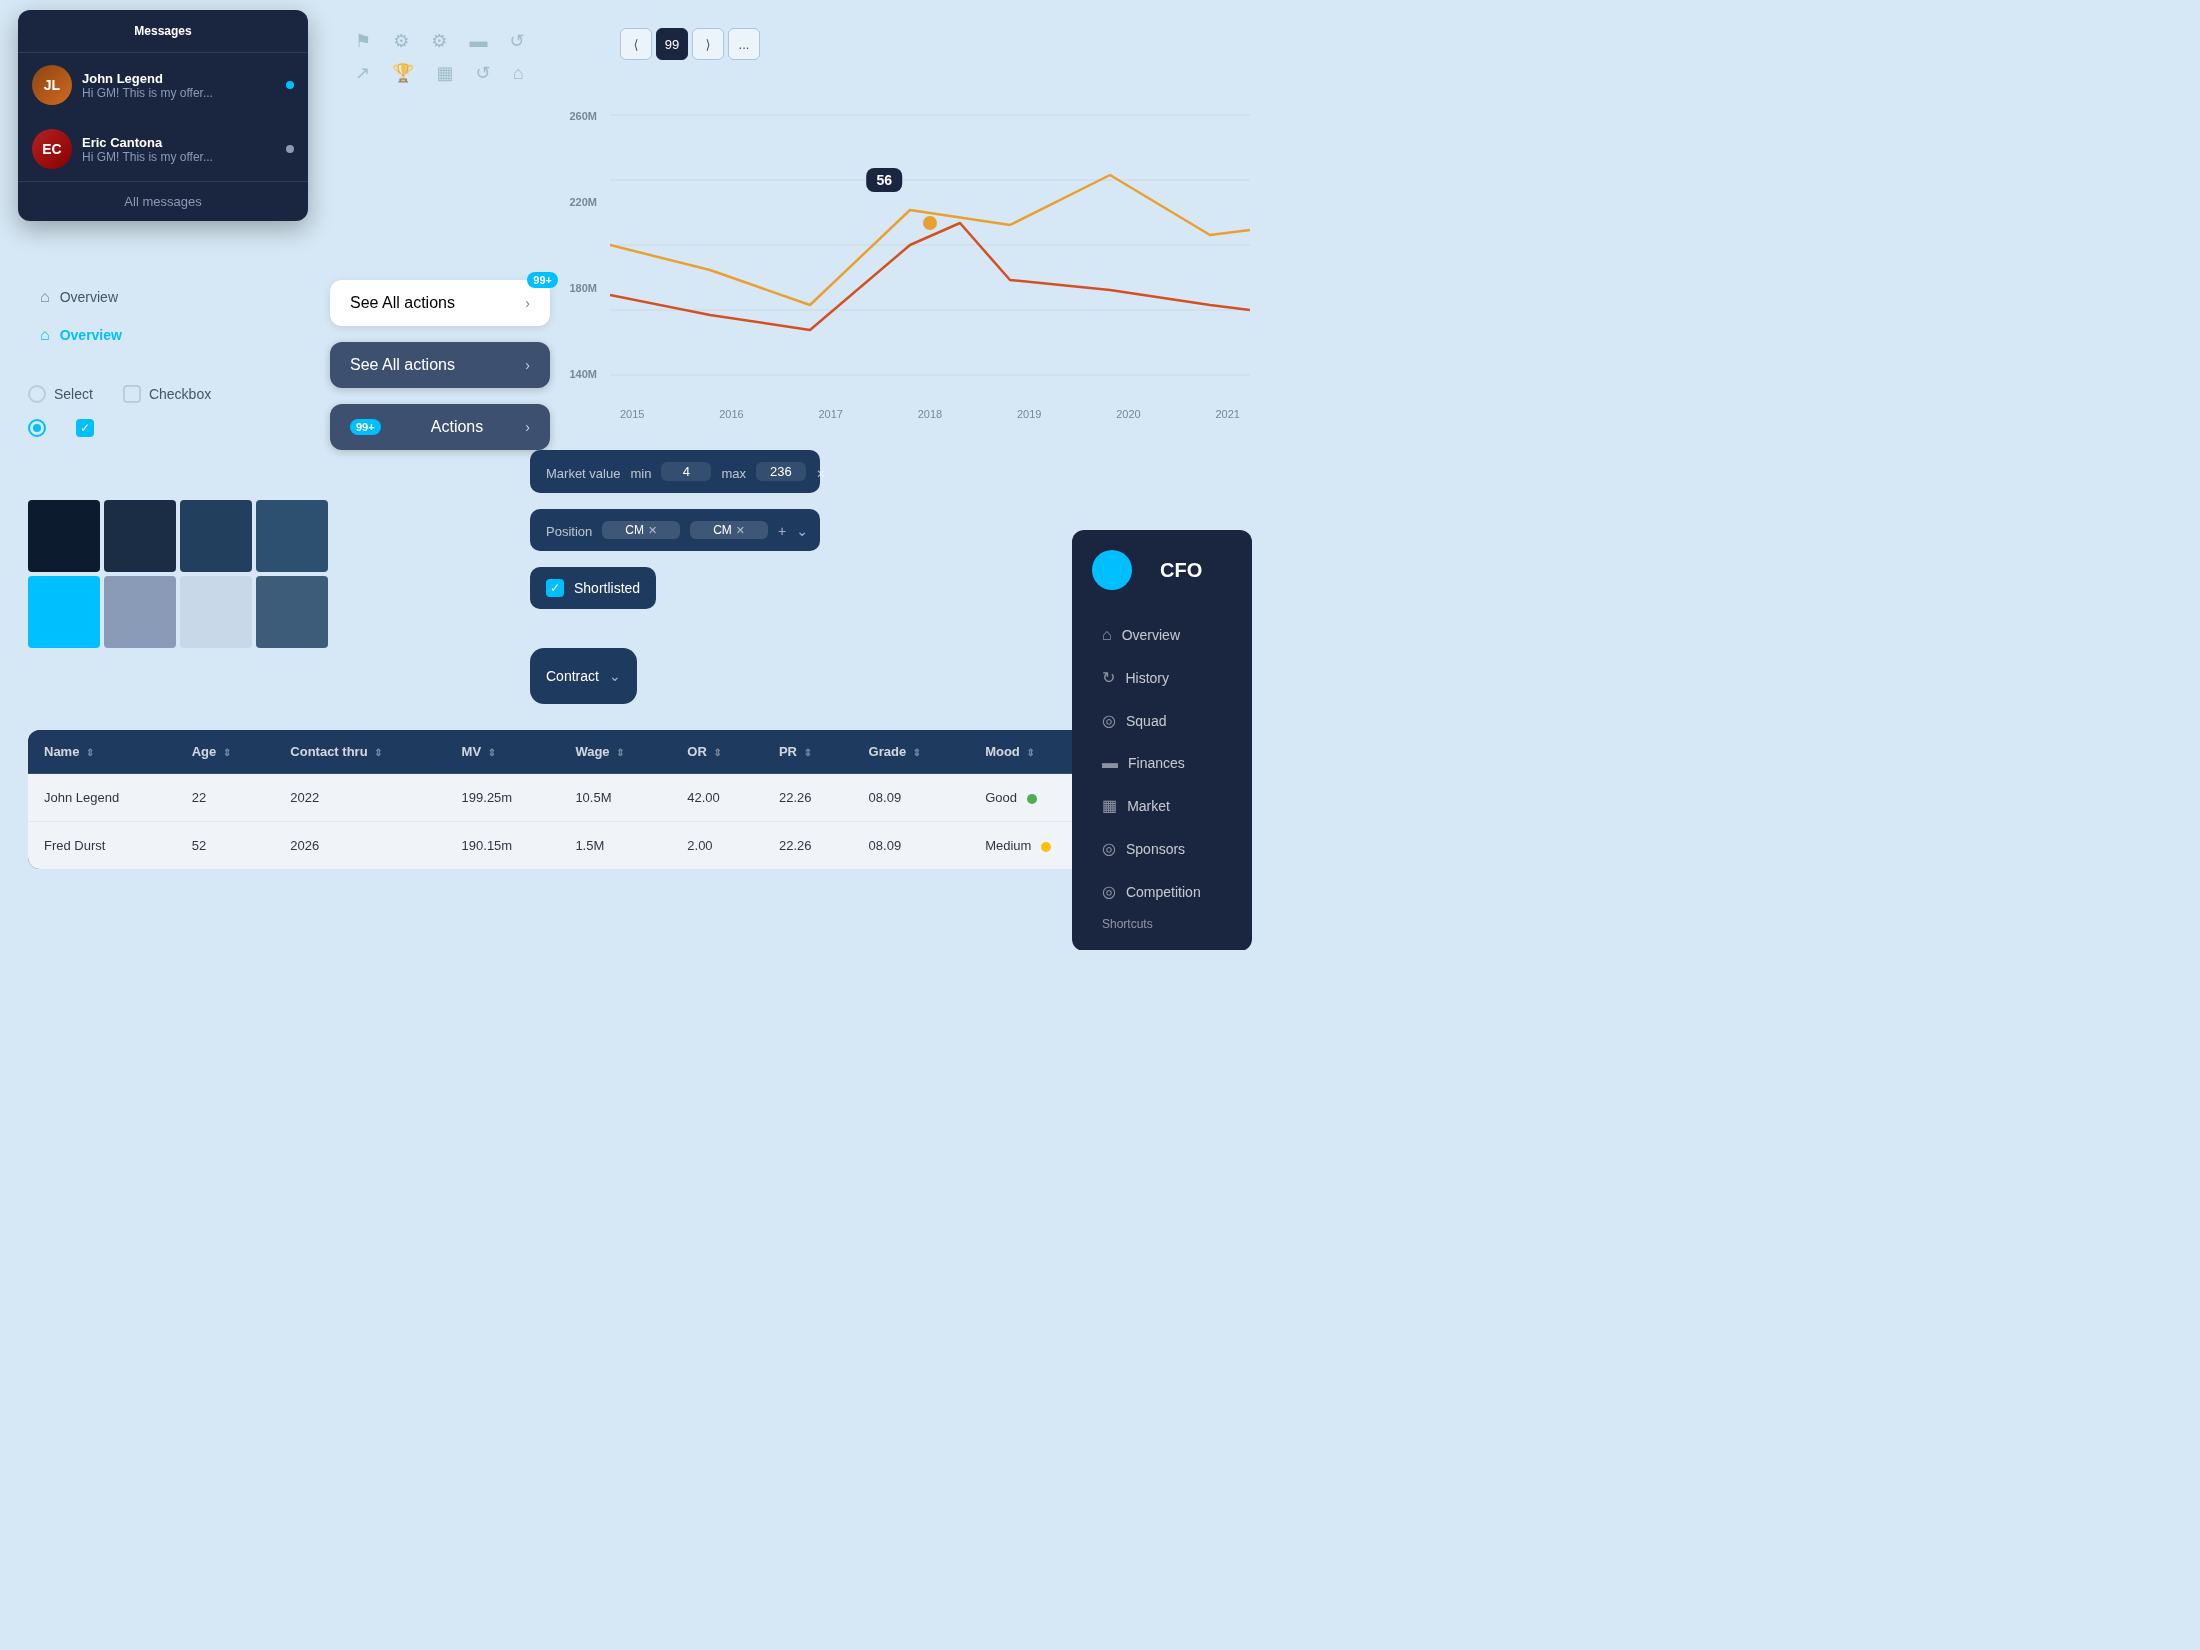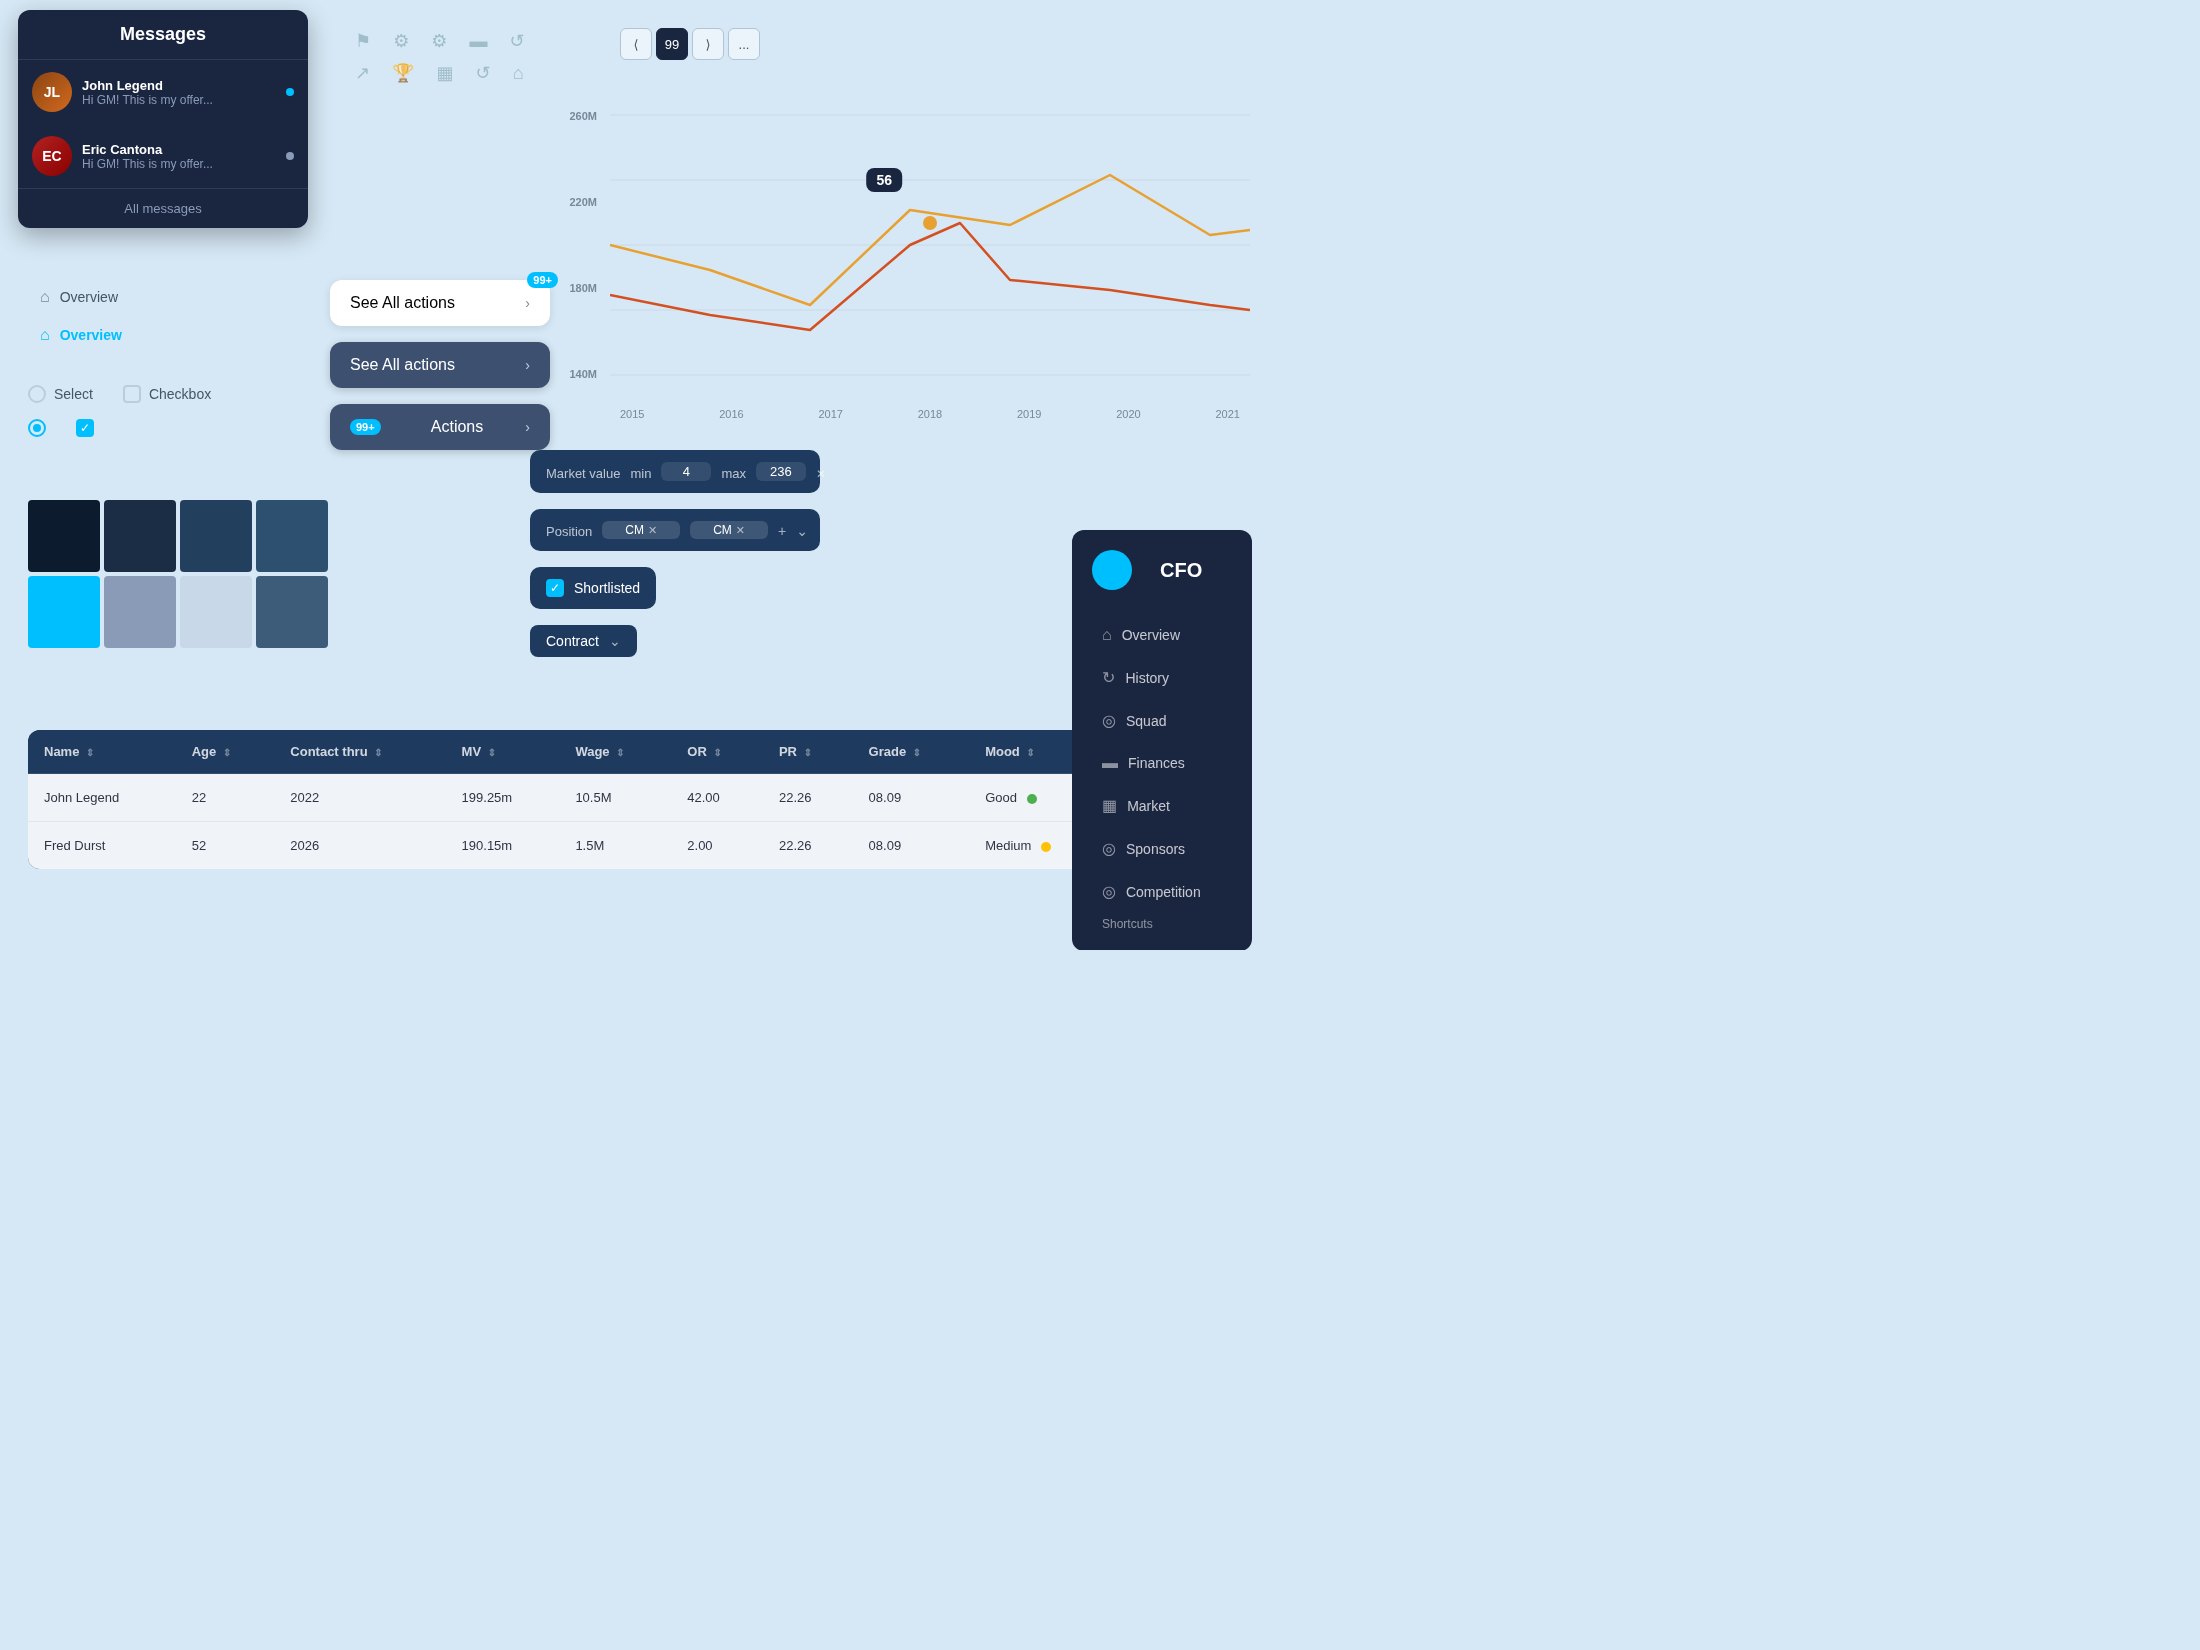--- a/index.html
+++ b/index.html
@@ -30,21 +30,21 @@
       left: 50%;
       transform: translateX(-50%);
       width: 16px;
       height: 10px;
       background: #1a2540;
       clip-path: polygon(50% 0%, 0% 100%, 100% 100%);
     }
     .messages-title {
       text-align: center;
       color: #fff;
-      font-size: 18px;
+      font-size: 12px;
       font-weight: 600;
       padding: 14px;
       border-bottom: 1px solid rgba(255,255,255,0.1);
     }
     .message-item {
       display: flex;
       align-items: center;
       padding: 12px 14px;
       gap: 10px;
       cursor: pointer;
@@ -424,27 +424,28 @@
       align-items: center;
       justify-content: center;
       color: white;
       font-size: 12px;
     }
     .contract-btn {
       display: flex;
       align-items: center;
       gap: 10px;
       background: #1e3a5f;
-      border-radius: 8px;
-      padding: 8px 16px;
+      border-radius: 14px;
+      padding: 20px 16px;
       color: #fff;
       cursor: pointer;
       border: none;
       font-size: 14px;
       width: fit-content;
+      margin-top: 23px;
     }
 
     
     .data-table-container {
       position: absolute;
       top: 730px;
       left: 28px;
       right: 28px;
       background: #1e3a5f;
       border-radius: 12px;

